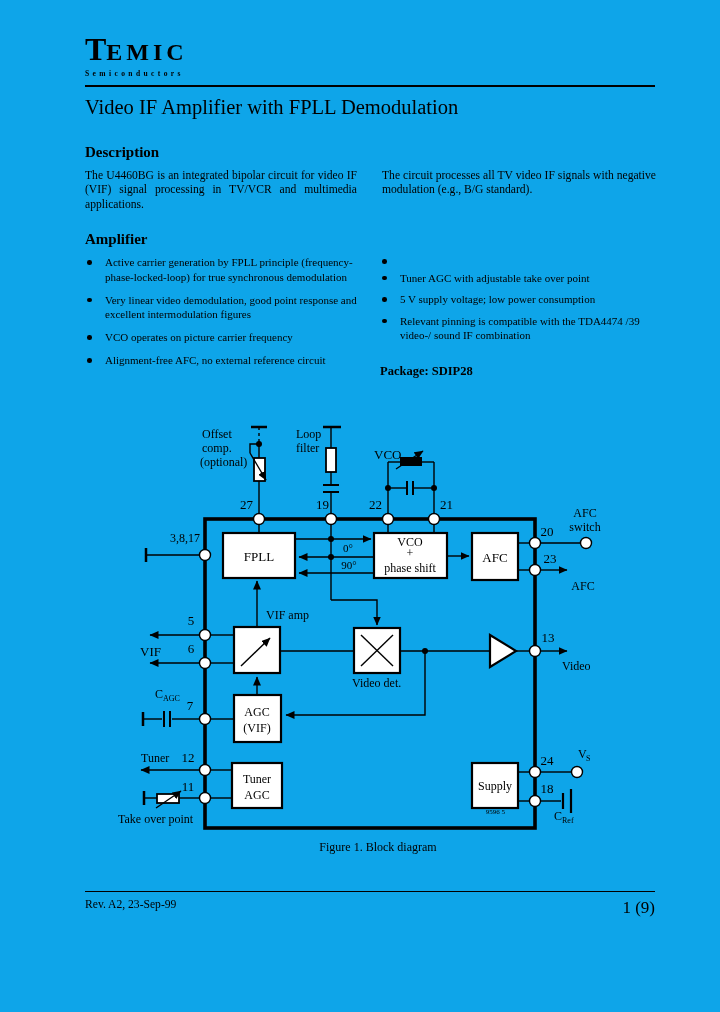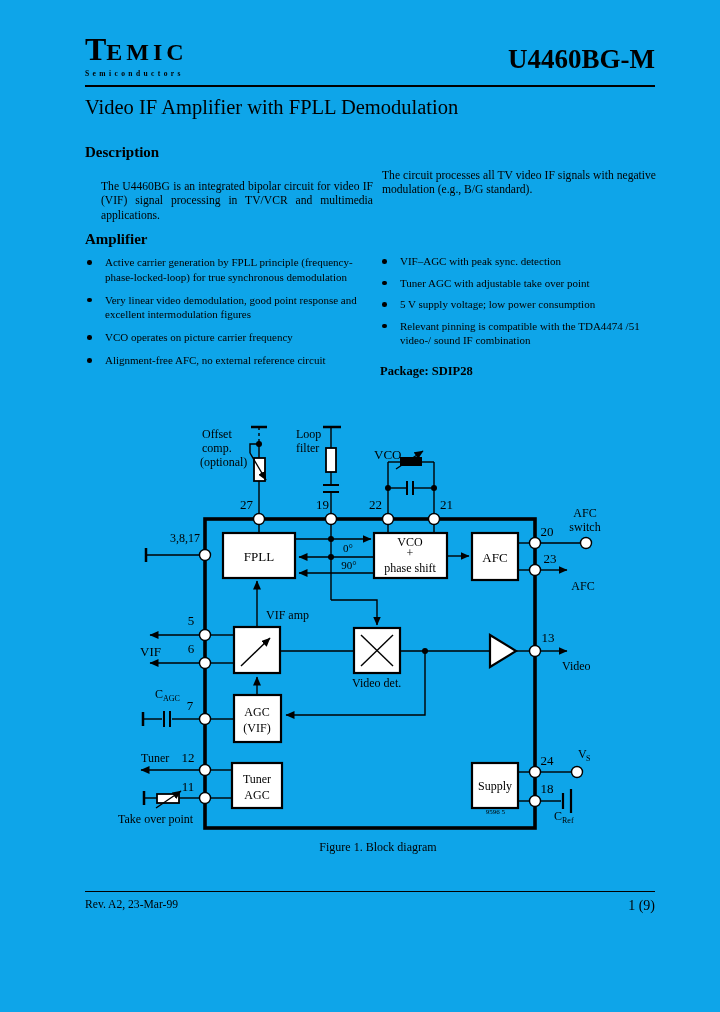--- a/index.html
+++ b/index.html
@@ -16,21 +16,21 @@
   .brand-emic { font-size:24px; font-weight:bold; letter-spacing:4px; }
   .brand-sub { font-size:7.5px; font-weight:bold; letter-spacing:3.4px; margin-top:1px; }
   .part-number { right:65px; top:44px; font-size:27px; font-weight:bold; }
   .header-rule { left:85px; right:65px; top:85px; border-top:2.5px solid #000; }
 
   .doc-title { left:85px; top:96px; font-size:20.5px; font-weight:normal; }
 
   .sec-heading { font-size:15px; font-weight:bold; }
   .desc-heading { left:85px; top:144px; }
   .body-text { font-size:11.6px; line-height:14.4px; text-align:justify; }
-  .desc-left  { left:85px;  top:180px; width:272px;margin-left:16px; }
+  .desc-left  { left:85px;  top:169px; width:272px; }
   .desc-right { left:382px; top:169px; width:274px; }
 
   .feat-heading { left:85px; top:231px; }
   .feat-col-left  { left:85px;  top:255px; width:276px; }
   .feat-col-right { left:380px; top:254px; width:278px; }
   .feat-item { display:flex; margin-bottom:8.5px; font-size:11px; line-height:14.6px; }
   .feat-col-right .feat-item { margin-bottom:7px; }
   .bullet { flex:0 0 20px; }
   .bullet::before { content:""; display:block; width:4.6px; height:4.6px; margin:5px 0 0 2px;
                     background:#000; border-radius:50%; }
@@ -46,32 +46,31 @@
   svg .wbox { fill:#fff; }
   svg .solid { fill:#000; stroke:none; }
   svg text { fill:#000; stroke:none; font-family:"Liberation Serif", serif; font-size:12px; }
   svg .f13 { font-size:13px; } svg .f11 { font-size:11px; }
   svg .f8 { font-size:8px; } svg .f7 { font-size:7px; }
   .ta-m { text-anchor:middle; } .ta-e { text-anchor:end; }
 
   
   .footer-rule { left:85px; right:65px; top:891px; border-top:1.5px solid #000; }
   .footer-left  { left:85px; top:898px; font-size:11.6px; }
-  .footer-right { right:65px; top:898px; font-size:14px;text-align:center; }
+  .footer-right { right:65px; top:898px; font-size:17px;text-align:center; }
 </style>
 </head>
 <body>
 
 <div class="page">
 
   <div class="abs brand">
     <div><span class="brand-t">T</span><span class="brand-emic">EMIC</span></div>
     <div class="brand-sub">Semiconductors</div>
   </div>
-  <div class="abs part-number">U4460BG-M</div>
   <div class="abs header-rule"></div>
 
   <div class="abs doc-title">Video IF Amplifier with FPLL Demodulation</div>
 
   <div class="abs sec-heading desc-heading">Description</div>
   <div class="abs body-text desc-left">The U4460BG is an integrated bipolar circuit for video IF (VIF) signal processing in TV/VCR and multimedia applications.</div>
   <div class="abs body-text desc-right">The circuit processes all TV video IF signals with negative modulation (e.g., B/G standard).</div>
 
   <div class="abs sec-heading feat-heading">Amplifier</div>
   <div class="abs feat-col-left">
@@ -88,33 +87,32 @@
         <span class="feat-text">VCO operates on picture carrier frequency</span>
       </div>
     <div class="feat-item">
         <span class="bullet"></span>
         <span class="feat-text">Alignment-free AFC, no external reference circuit</span>
       </div>
   </div>
   <div class="abs feat-col-right">
     <div class="feat-item">
         <span class="bullet"></span>
-        <span class="feat-text">VIF–AGC with peak sync. detection</span>
       </div>
     <div class="feat-item">
         <span class="bullet"></span>
         <span class="feat-text">Tuner AGC with adjustable take over point</span>
       </div>
     <div class="feat-item">
         <span class="bullet"></span>
         <span class="feat-text">5 V supply voltage; low power consumption</span>
       </div>
     <div class="feat-item">
         <span class="bullet"></span>
-        <span class="feat-text">Relevant pinning is compatible with the TDA4474 /51 video-/ sound IF combination</span>
+        <span class="feat-text">Relevant pinning is compatible with the TDA4474 /39 video-/ sound IF combination</span>
       </div>
   </div>
   <div class="abs package-line"><span>Package:</span><span style="white-space:pre;"> SDIP28</span></div>
 
   <svg class="abs diagram" width="720" height="442" viewBox="0 418 720 442">
     <defs>
       <marker id="arr" markerUnits="userSpaceOnUse" markerWidth="10" markerHeight="8" refX="8.5" refY="4" orient="auto">
         <path d="M0,0 L9,4 L0,8 z" fill="#000"></path>
       </marker>
     </defs>
@@ -339,16 +337,16 @@
       <line x1="518" y1="772" x2="530" y2="772"></line>
       <line x1="518" y1="801" x2="530" y2="801"></line>
     </g>
 
     <text x="505" y="814" class="f7 ta-e">9596 5</text>
 
     <text x="378" y="851" class="ta-m">Figure 1.  Block diagram</text>
   </svg>
 
   <div class="abs footer-rule"></div>
-  <div class="abs footer-left">Rev. A2, 23-Mar-99</div>
+  <div class="abs footer-left">Rev. A2, 23-Sep-99</div>
   <div class="abs footer-right">1 (9)</div>
 
 </div>
 
 </body></html>

